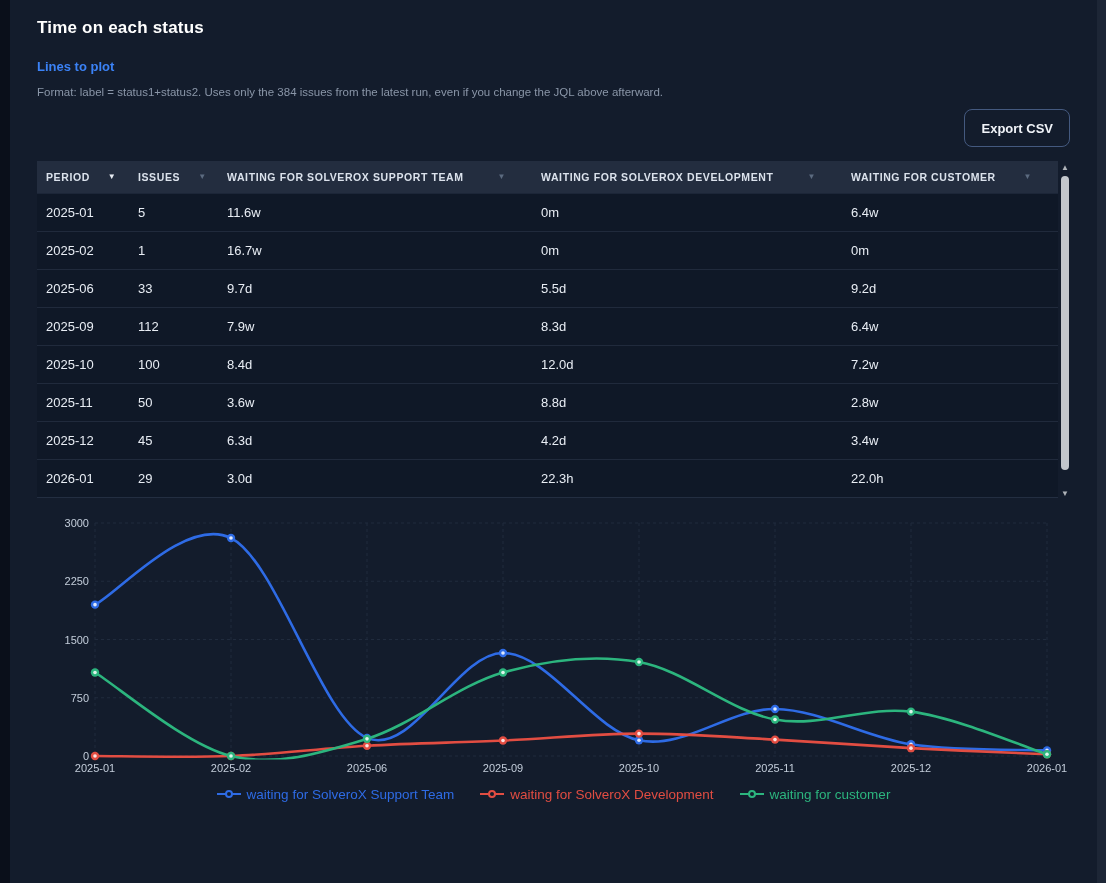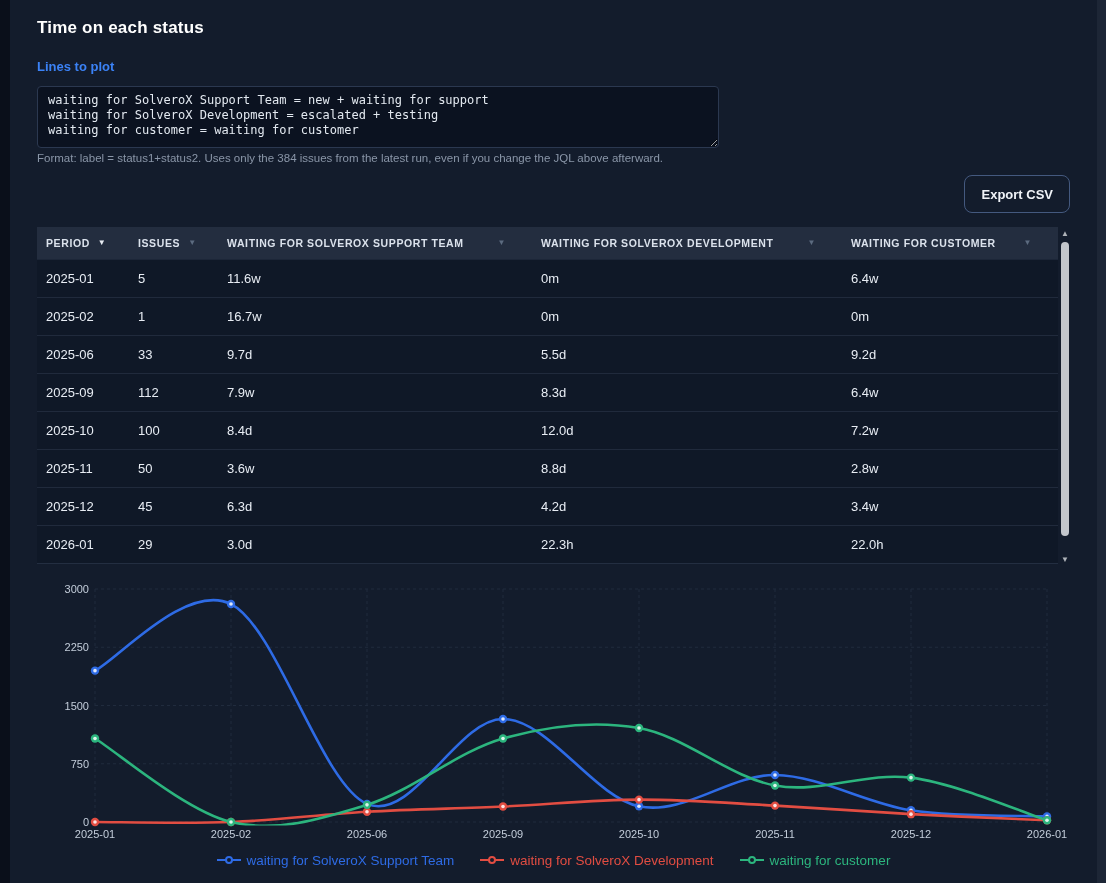--- a/index.html
+++ b/index.html
@@ -45,21 +45,21 @@
   }
 
   .table-wrap { margin-top:14px; position:relative; width:1033px; }
   table { border-collapse:collapse; width:1021px; table-layout:fixed; }
   col.c0{width:92px} col.c1{width:89px} col.c2{width:314px} col.c3{width:310px} col.c4{width:216px}
   thead th {
     height:32px; background:#232d3f; text-align:left; vertical-align:middle;
     font-size:10.5px; font-weight:bold; letter-spacing:0.6px; color:#dbe2ec;
     padding:0 26px 0 9px; white-space:nowrap;
   }
-  th .th-inner { display:flex; align-items:center; justify-content:space-between; gap:8px; }
+  th .th-inner { display:flex; align-items:center; justify-content:space-between; gap:18px; }
   .sort-arrow { font-size:8px; }
   .sort-arrow.active { color:#e7ebf2; }
   .sort-arrow.inactive { color:#5c6b80; }
   tbody td {
     height:38px; background:#0f1827; font-size:13px; color:#e8edf4;
     padding:0 9px; border-bottom:1px solid rgba(150,170,205,0.13);
     white-space:nowrap; vertical-align:middle;
   }
   tbody tr:first-child td { border-top:1px solid rgba(150,170,205,0.10); }
 
@@ -78,23 +78,20 @@
 
 <div class="left-strip"></div>
 <div class="right-strip"></div>
 
 <div class="content">
   <div class="page-title">Time on each status</div>
   <div class="section-label">Lines to plot</div>
 
   <div class="top-row">
     <div class="input-col">
-      <textarea class="lines-textarea" spellcheck="false" style="">waiting for SolveroX Support Team = new + waiting for support
-waiting for SolveroX Development = escalated + testing
-waiting for customer = waiting for customer</textarea>
       <div class="format-hint">Format: label = status1+status2. Uses only the 384 issues from the latest run, even if you change the JQL above afterward.</div>
     </div>
     <div class="right-col">
     </div>
   </div>
 
   <div class="export-row">
     <button class="export-csv-btn">Export CSV</button>
   </div>
 

